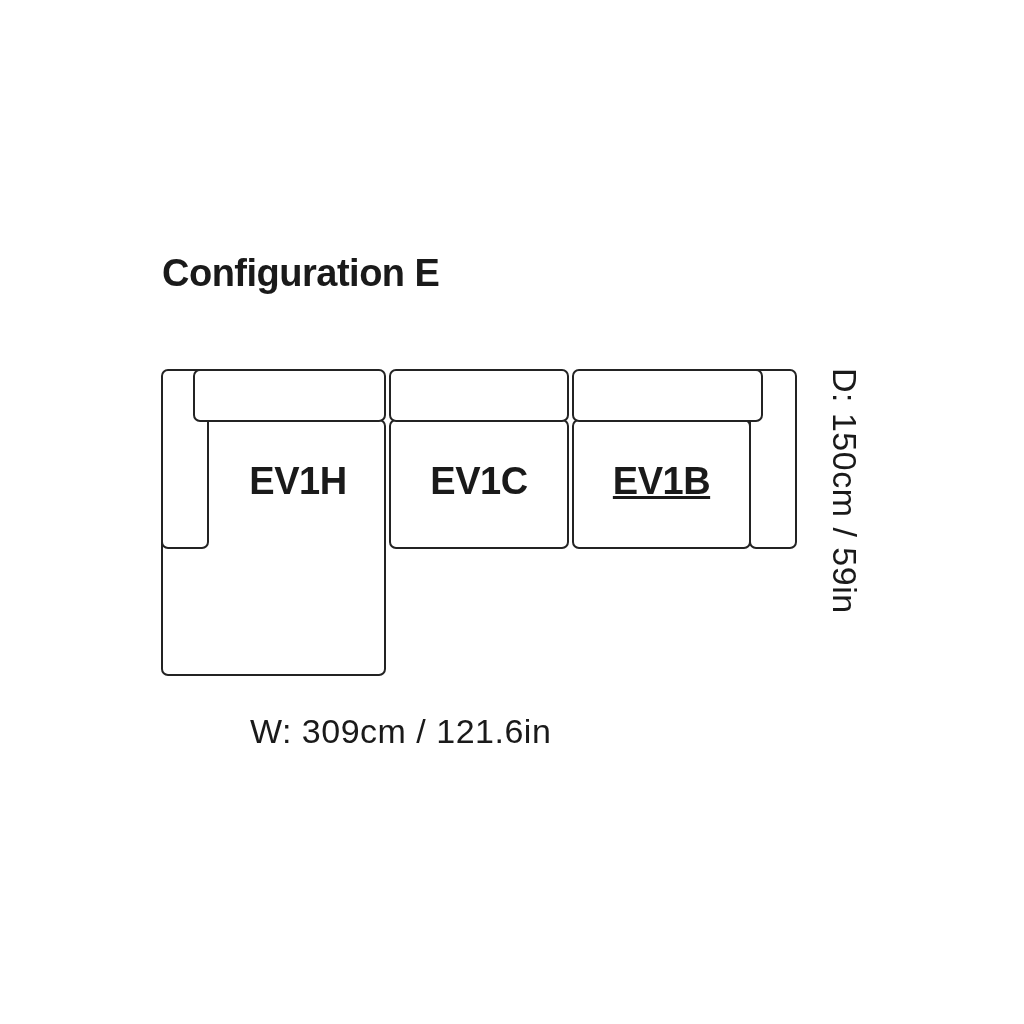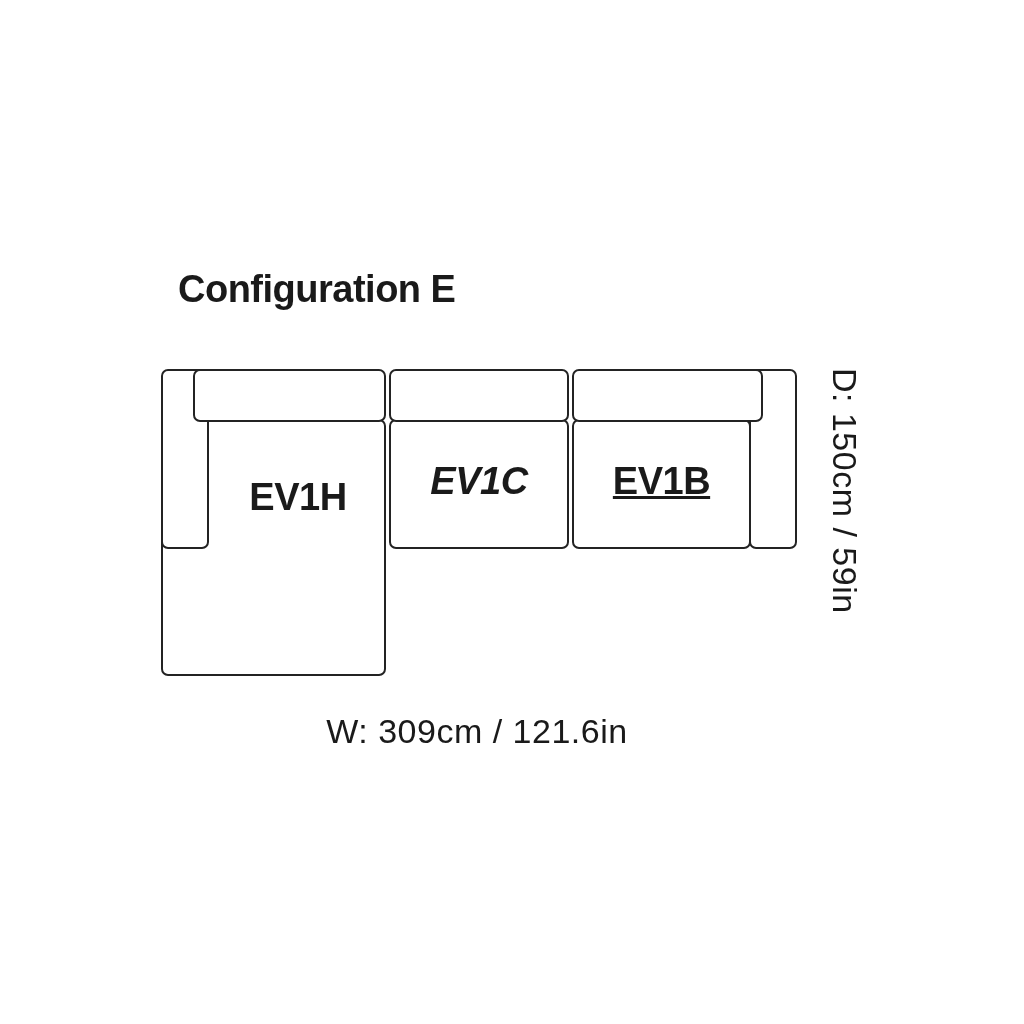--- a/index.html
+++ b/index.html
@@ -17,21 +17,21 @@
     width:1024px;
     height:1024px;
     margin:0 auto;
     background:var(--background);
     overflow:hidden;
   }
   .page-title{
     position:absolute;
     left:162px;
     top:252px;
-    margin:16px;
+    margin:0;
     font-size:38px;
     font-weight:700;
     letter-spacing:-0.5px;
     color:var(--text);
   }
   
   .part{
     position:absolute;
     box-sizing:border-box;
     background:var(--background);
@@ -56,45 +56,44 @@
     z-index:4;
     top:459px;
     height:44px;
     line-height:44px;
     text-align:center;
     font-size:38px;
     font-weight:700;
     letter-spacing:-0.5px;
     color:var(--text);
   }
-  .label-ev1h{left:209px;width:178px;margin-top:16px;}
-  .label-ev1c{left:389px;width:180px;font-style:italic;}
+  .label-ev1h{left:209px;width:178px;}
+  .label-ev1c{left:389px;width:180px;}
   .label-ev1b{left:572px;width:179px;text-decoration:underline;}
 
   .dim{
     position:absolute;
     color:var(--text);
     font-size:34px;
     font-weight:400;
     letter-spacing:0.5px;
     white-space:nowrap;
   }
   .dim-depth{
     left:820px;
     top:368px;
     width:44px;
     height:250px;
     writing-mode:vertical-rl;
     text-orientation:mixed;
   }
   .dim-width{
-    left:237px;
+    left:250px;
     top:712px;
     width:480px;
-    text-align:center;
   }
 </style>
 </head>
 <body>
 
 <div class="canvas">
 
   <h1 class="page-title">Configuration E</h1>
 
   <div>

